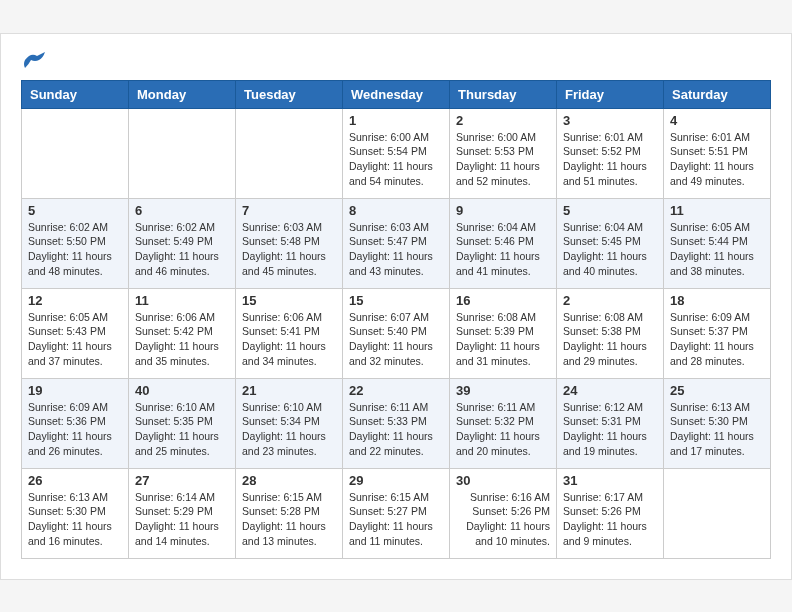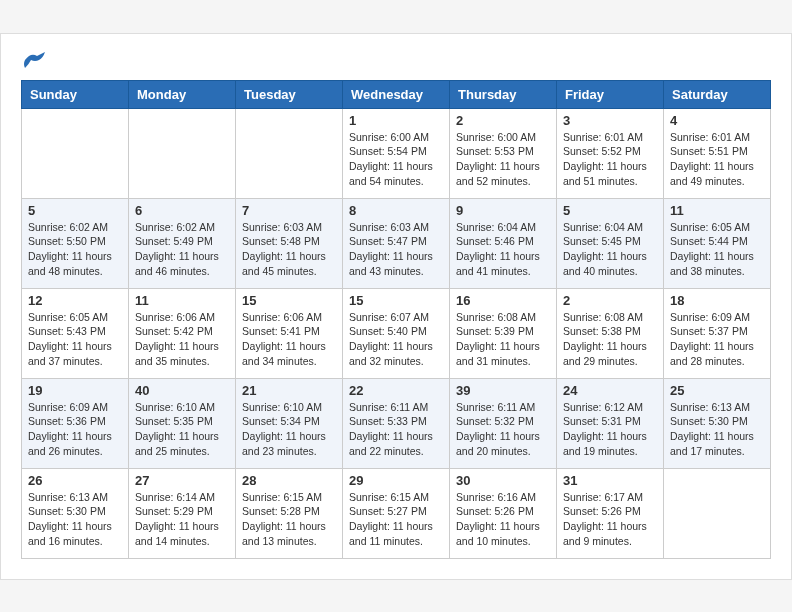--- a/index.html
+++ b/index.html
@@ -324,21 +324,21 @@
           </td>
           <td>
             <div class="cell-day">29</div>
             <div class="cell-info" style="white-space: pre-line;">Sunrise: 6:15 AM
 Sunset: 5:27 PM
 Daylight: 11 hours
 and 11 minutes.</div>
           </td>
           <td>
             <div class="cell-day">30</div>
-            <div class="cell-info" style="white-space: pre-line;">Sunrise: 6:16 AM
+            <div class="cell-info" style="white-space: pre-line; text-align: right;">Sunrise: 6:16 AM
 Sunset: 5:26 PM
 Daylight: 11 hours
 and 10 minutes.</div>
           </td>
           <td>
             <div class="cell-day">31</div>
             <div class="cell-info" style="white-space: pre-line;">Sunrise: 6:17 AM
 Sunset: 5:26 PM
 Daylight: 11 hours
 and 9 minutes.</div>

